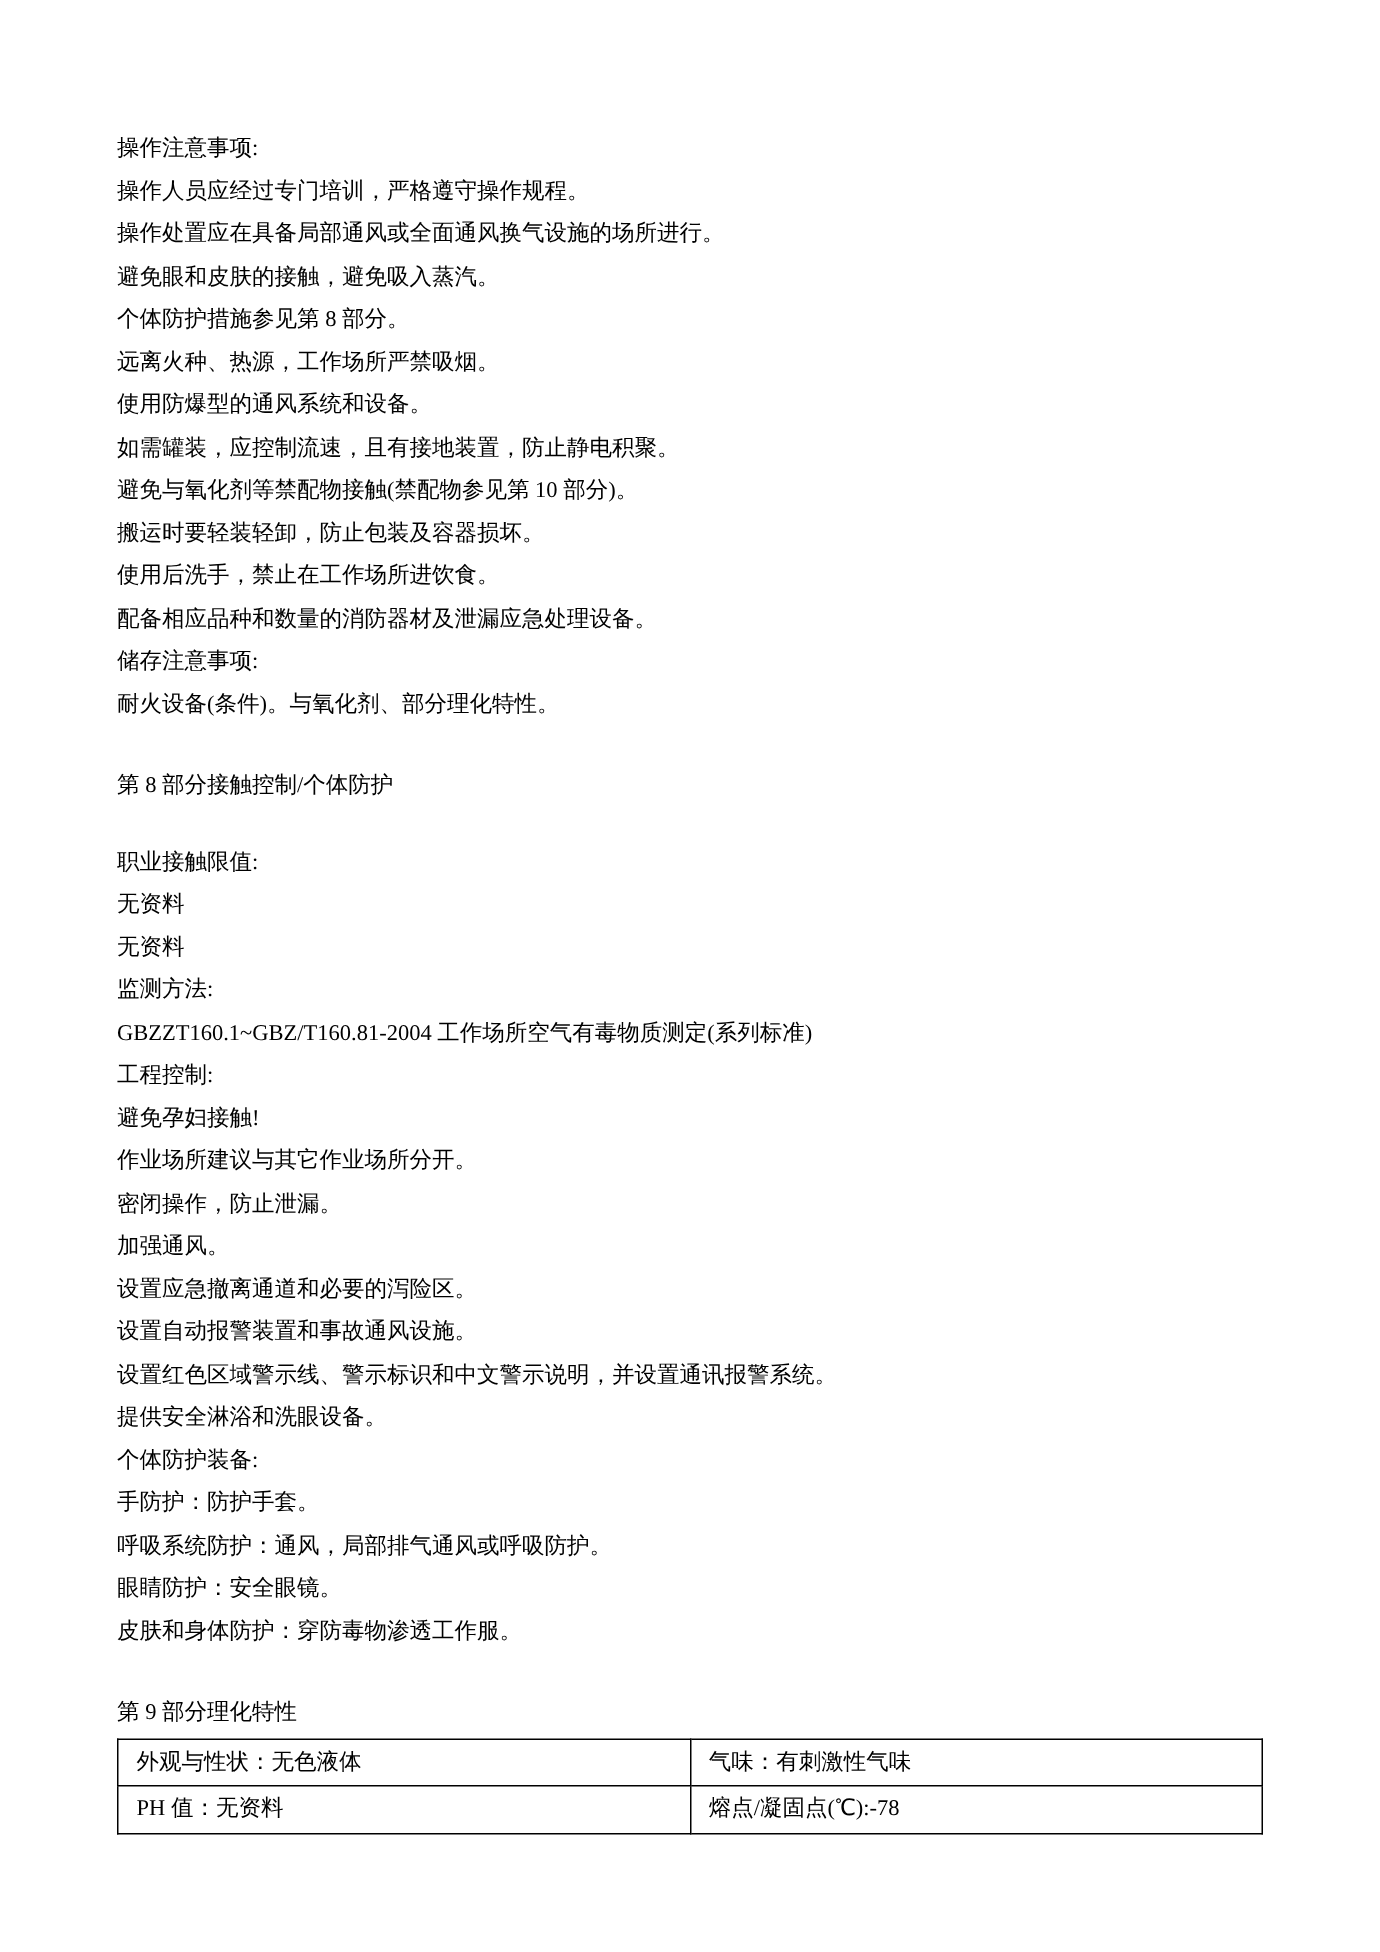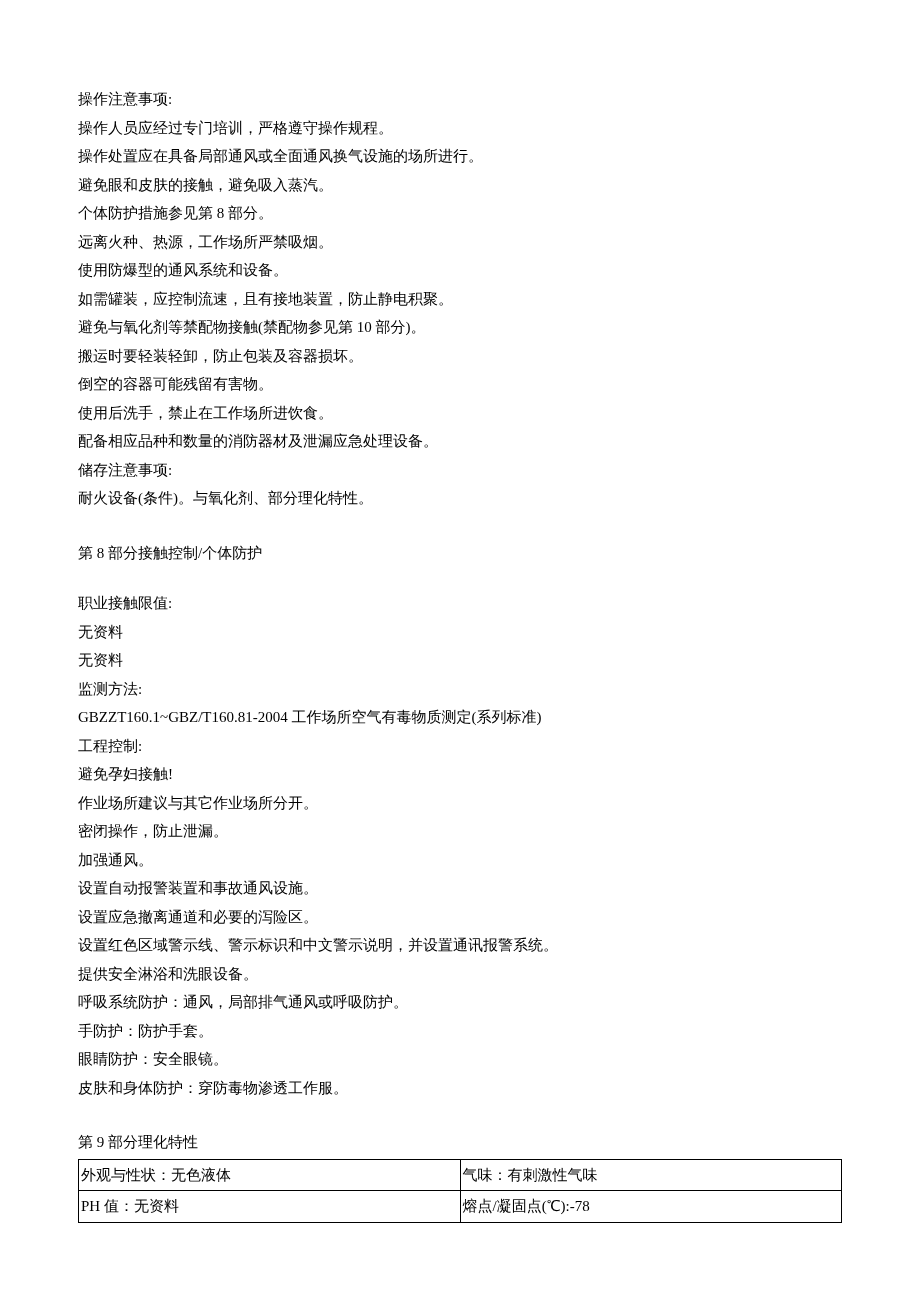--- a/index.html
+++ b/index.html
@@ -20,65 +20,65 @@
       text-align: left;
       margin: 26px 0 22px 0;
     }
     table {
       border-collapse: collapse;
       width: 100%;
       margin-top: 2px;
     }
     td {
       border: 1px solid #000;
-      padding: 1px 2px;
+      padding: 1px 12px;
       vertical-align: top;
       width: 50%;
     }
   </style>
 </head>
 <body>
 
 <div class="block">
   <p>操作注意事项:</p>
   <p>操作人员应经过专门培训，严格遵守操作规程。</p>
   <p>操作处置应在具备局部通风或全面通风换气设施的场所进行。</p>
   <p>避免眼和皮肤的接触，避免吸入蒸汽。</p>
   <p>个体防护措施参见第 8 部分。</p>
   <p>远离火种、热源，工作场所严禁吸烟。</p>
   <p>使用防爆型的通风系统和设备。</p>
   <p>如需罐装，应控制流速，且有接地装置，防止静电积聚。</p>
   <p>避免与氧化剂等禁配物接触(禁配物参见第 10 部分)。</p>
   <p>搬运时要轻装轻卸，防止包装及容器损坏。</p>
-  <p>倒空的容器可能残留有害物。</p>
   <p>使用后洗手，禁止在工作场所进饮食。</p>
   <p>配备相应品种和数量的消防器材及泄漏应急处理设备。</p>
   <p>储存注意事项:</p>
   <p>耐火设备(条件)。与氧化剂、部分理化特性。</p>
 </div>
 
 <div class="section-title">第 8 部分接触控制/个体防护</div>
 
 <div class="block">
   <p>职业接触限值:</p>
   <p>无资料</p>
   <p>无资料</p>
   <p>监测方法:</p>
   <p>GBZZT160.1~GBZ/T160.81-2004 工作场所空气有毒物质测定(系列标准)</p>
   <p>工程控制:</p>
   <p>避免孕妇接触!</p>
   <p>作业场所建议与其它作业场所分开。</p>
   <p>密闭操作，防止泄漏。</p>
   <p>加强通风。</p>
+  <p>设置应急撤离通道和必要的泻险区。</p>
   <p>设置自动报警装置和事故通风设施。</p>
-  <p>设置应急撤离通道和必要的泻险区。</p>
   <p>设置红色区域警示线、警示标识和中文警示说明，并设置通讯报警系统。</p>
   <p>提供安全淋浴和洗眼设备。</p>
+  <p>个体防护装备:</p>
+  <p>手防护：防护手套。</p>
   <p>呼吸系统防护：通风，局部排气通风或呼吸防护。</p>
-  <p>手防护：防护手套。</p>
   <p>眼睛防护：安全眼镜。</p>
   <p>皮肤和身体防护：穿防毒物渗透工作服。</p>
 </div>
 
 <div class="section-title" style="margin-bottom:0">第 9 部分理化特性</div>
 
 <table>
   <tbody>
       <tr>
     <td>外观与性状：无色液体</td>

